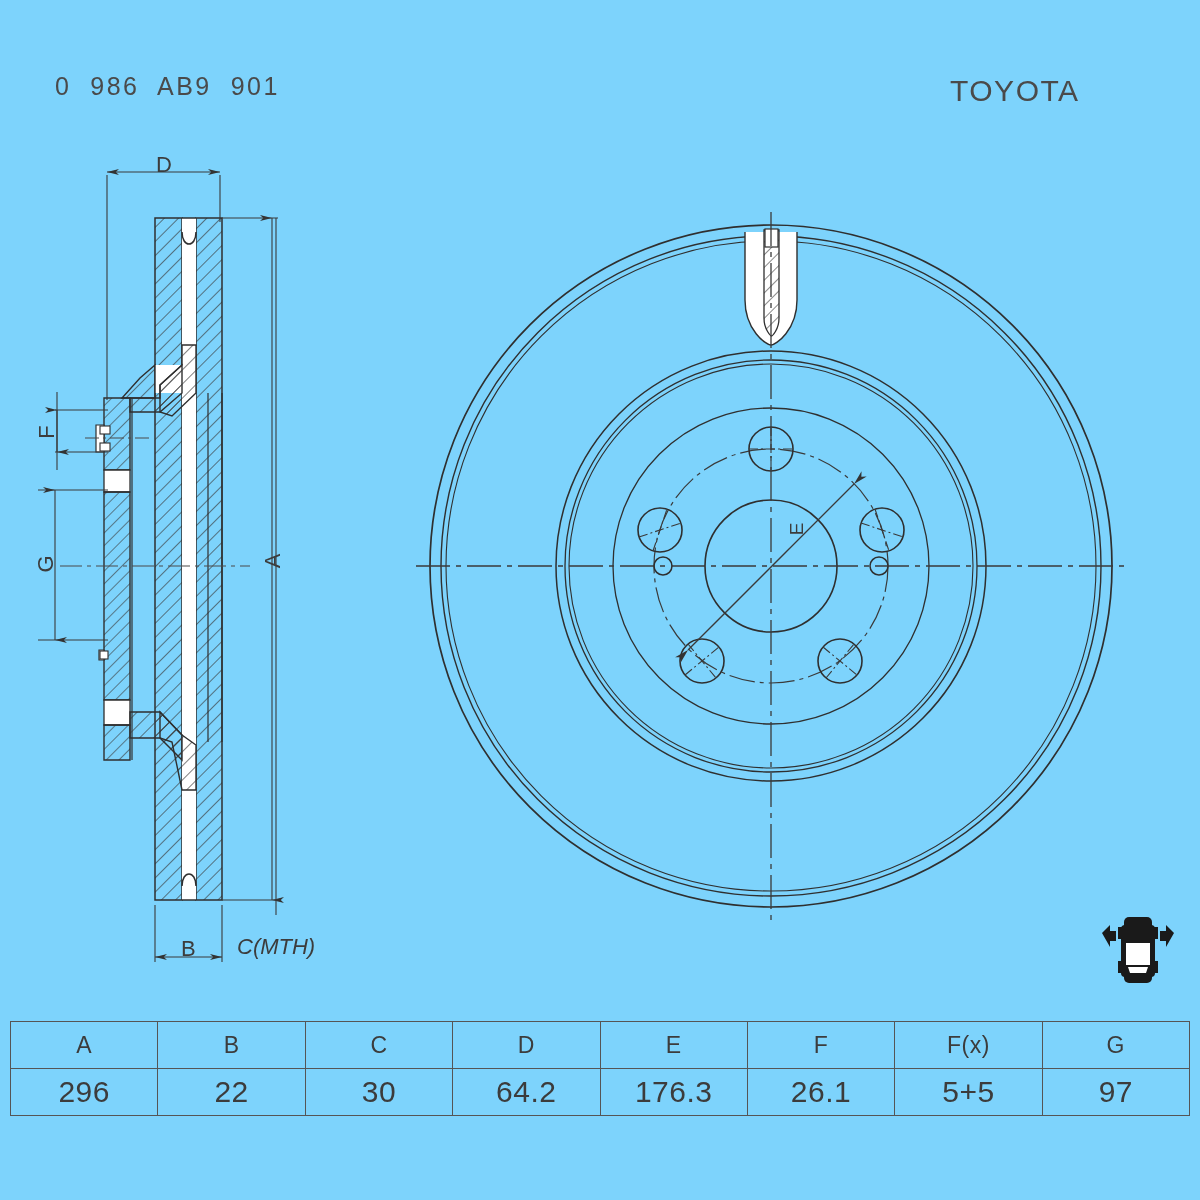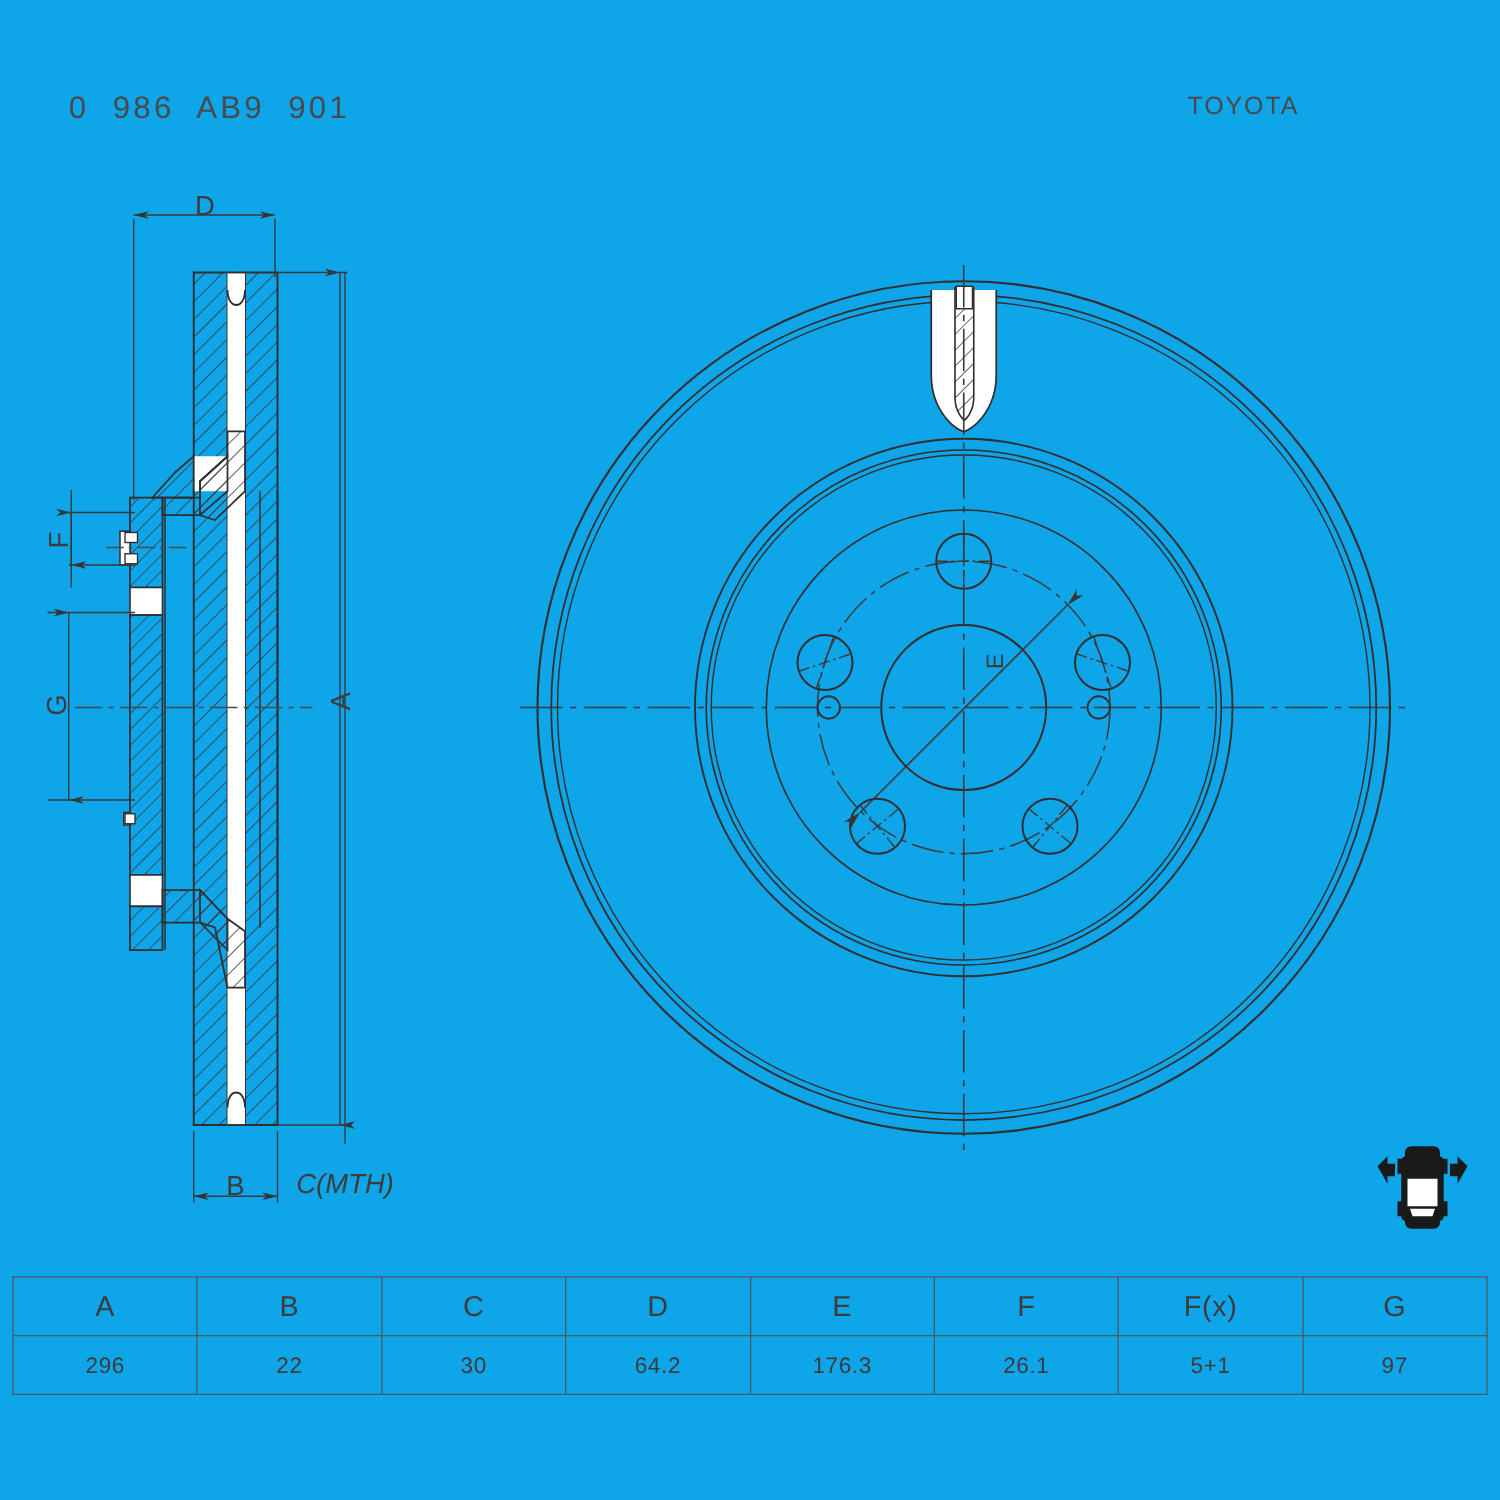--- a/index.html
+++ b/index.html
@@ -13,31 +13,31 @@
     height: 1200px;
     font-family: "Liberation Sans", sans-serif;
     color: #3a3a3a;
     position: relative;
     overflow: hidden;
   }
   #page {
     position: relative;
     width: 1200px;
     height: 1200px;
-    background: #0ea5e9;
+    background: #7dd3fc;
   }
   .hdr {
     position: absolute;
     font-size: 25px;
     letter-spacing: 2.5px;
     color: #4a4a4a;
     white-space: pre;
   }
   #part-number { left: 55px; top: 72px; }
-  #brand-name  { left: 950px; top: 74px; font-size: 20px; letter-spacing: 1.5px; }
+  #brand-name  { left: 950px; top: 74px; font-size: 30px; letter-spacing: 1.5px; }
 
   svg.draw {
     position: absolute;
     left: 0; top: 0;
     width: 1200px;
     height: 1200px;
     pointer-events: none;
   }
 
   
@@ -47,21 +47,21 @@
     top: 1021px;
     width: 1180px;
     border-collapse: collapse;
     table-layout: fixed;
   }
   #spec-table td {
     border: 1px solid #555;
     height: 44px;
     text-align: center;
     vertical-align: middle;
-    font-size: 18px;
+    font-size: 30px;
     color: #3c3c3c;
     font-family: "Liberation Sans", sans-serif;
     letter-spacing: 0.5px;
   }
   #spec-table tr.hdrow td { font-size: 23px; }
 
   .lbl {
     position: absolute;
     font-size: 22px;
     color: #3c3c3c;
@@ -302,19 +302,19 @@
         <td>F(x)</td>
         <td>G</td>
       </tr>
       <tr>
         <td>296</td>
         <td>22</td>
         <td>30</td>
         <td>64.2</td>
         <td>176.3</td>
         <td>26.1</td>
-        <td>5+1</td>
+        <td>5+5</td>
         <td>97</td>
       </tr>
     </tbody>
   </table>
 
 </div>
 
 </body></html>

